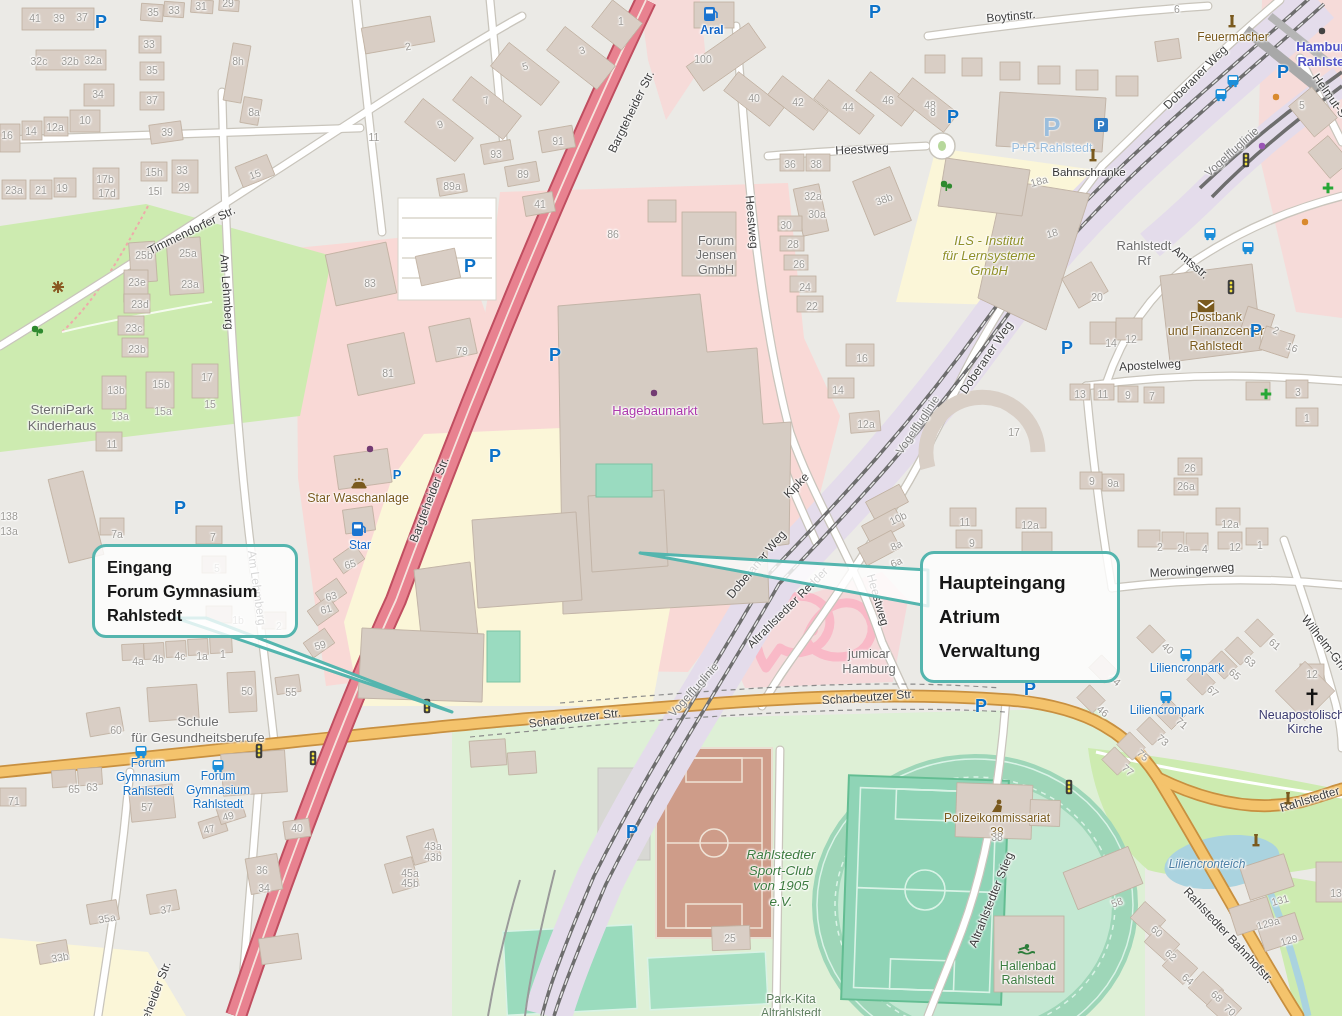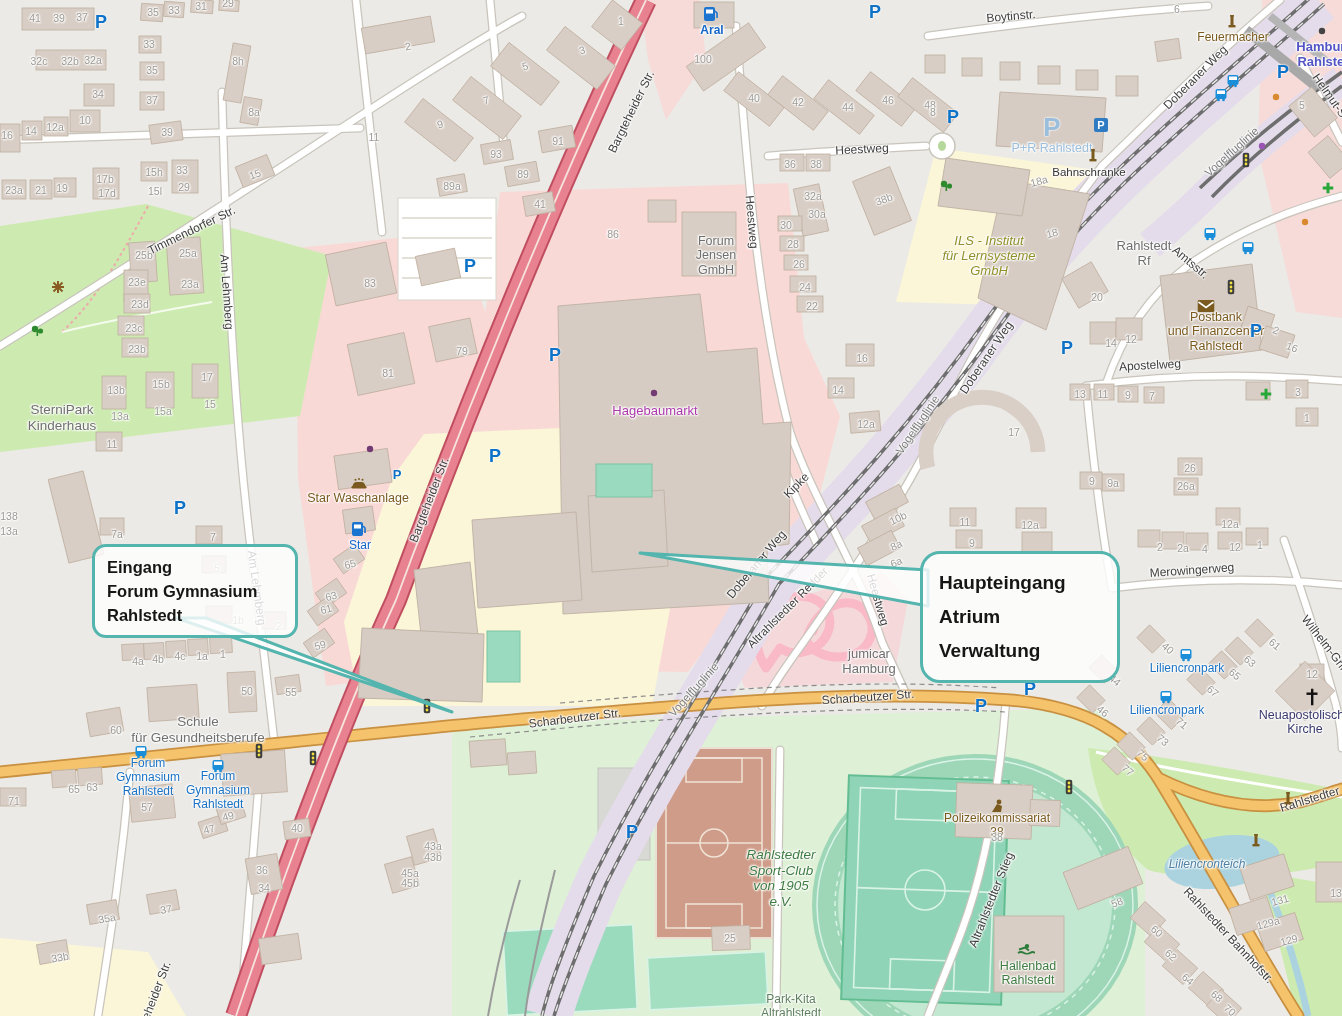--- a/index.html
+++ b/index.html
@@ -14,21 +14,21 @@
   .hn{color:#9c9a96;font-size:10.5px;}
   .poi{font-size:12.5px;}
   .ico{position:absolute;transform:translate(-50%,-50%);line-height:0;}
   .ic-p{font-weight:bold;color:#0d72c8;font-family:"Liberation Sans",sans-serif;
         text-shadow:0 0 2px #fff,0 0 2px #fff;}
   .callout{position:absolute;background:rgba(255,255,255,0.8);border:3.5px solid #54b5ae;
            color:#161616;font-weight:bold;z-index:30;}
   .callout div{white-space:nowrap;}
   #c1{left:92px;top:544px;width:176px;border-radius:14px;padding:8px 12px;
       font-size:16.5px;line-height:24px;}
-  #c2{left:920px;top:551px;width:162px;border-radius:20px;padding:12px 16px;
+  #c2{left:920px;top:551px;width:162px;border-radius:14px;padding:12px 16px;
       font-size:19px;line-height:34px;}
   #overlay{pointer-events:none;z-index:25;}
 </style>
 </head>
 <body>
 
 <div id="stage">
 
 <svg id="base" width="1342" height="1016">
   <rect x="0" y="0" width="1342" height="1016" fill="#ebeae6"></rect>

